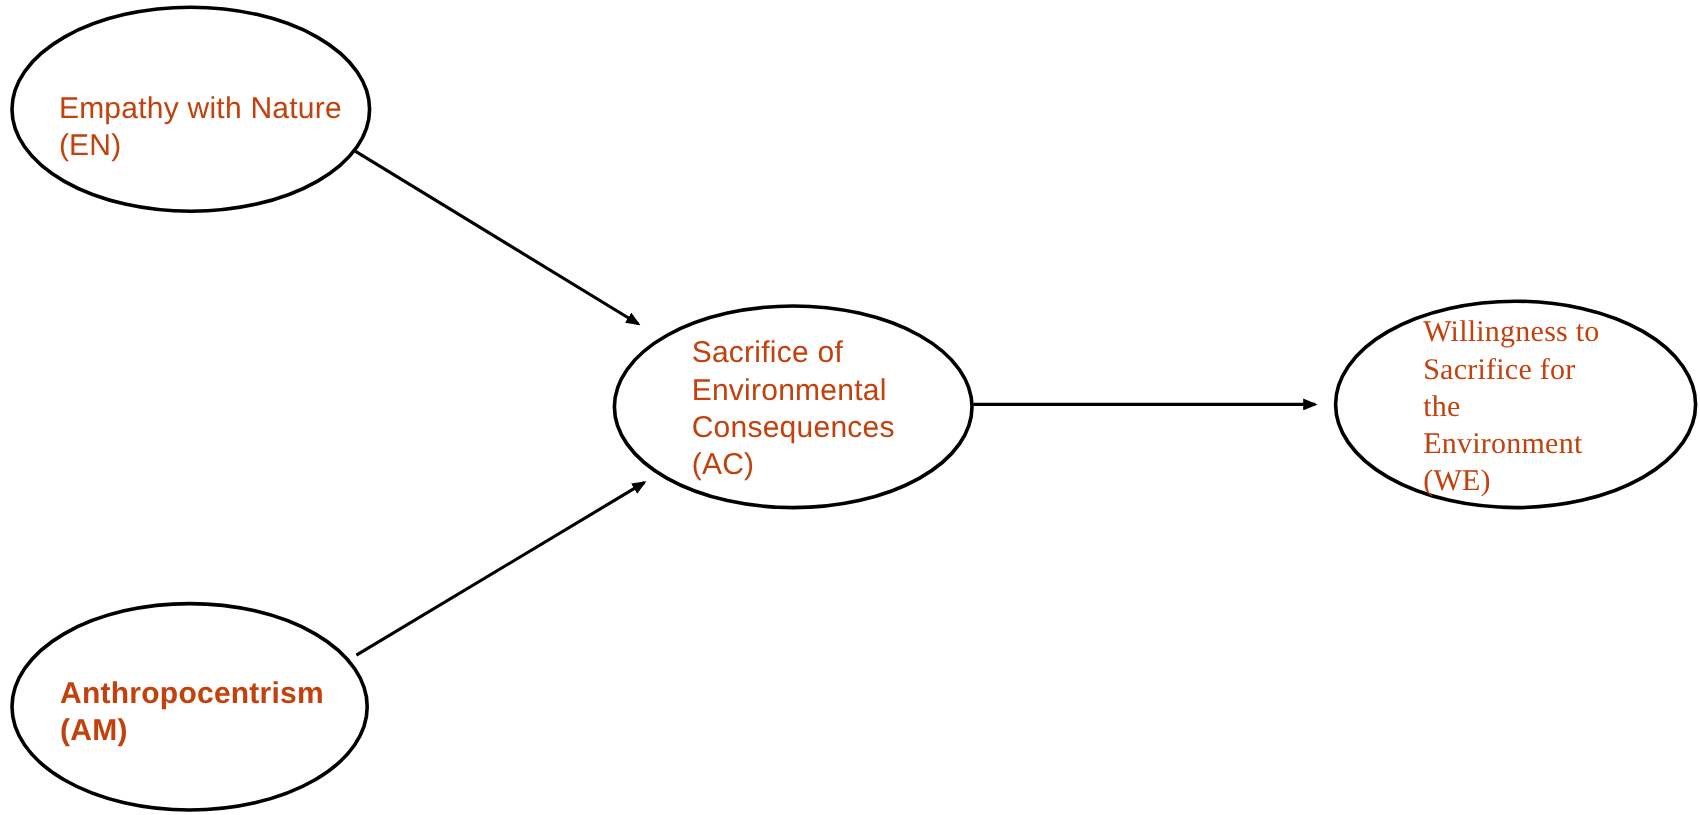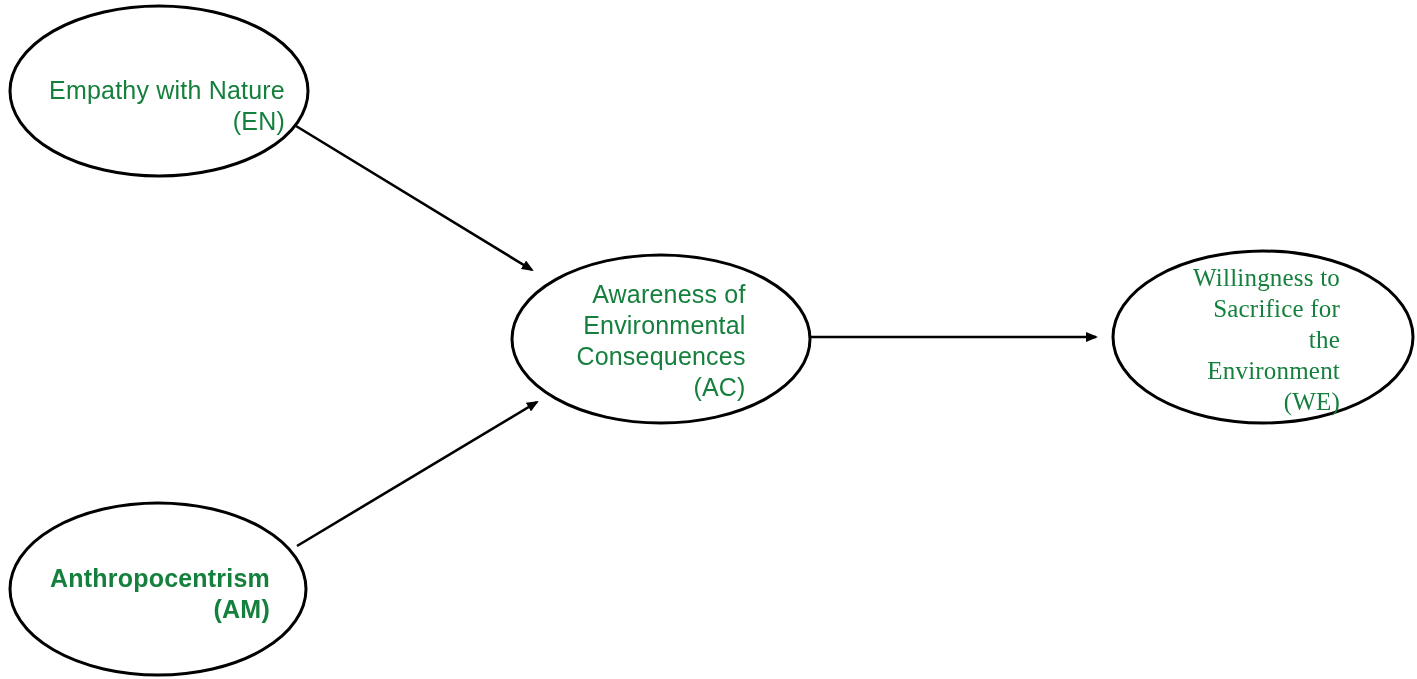--- a/index.html
+++ b/index.html
@@ -18,25 +18,25 @@
   .diagram-svg {
     position: absolute;
     left: 0;
     top: 0;
     width: 1417px;
     height: 679px;
   }
   .node-label {
     position: absolute;
     transform: translate(-50%, -50%);
-    text-align: right;
+    text-align: left;
     white-space: pre-line;
     font-size: 25px;
     line-height: 31px;
-    color: #15803d;
+    color: #c2410c;
     letter-spacing: 0.2px;
   }
   .label-en { left: 167px; top: 106px; }
   .label-am { left: 160px; top: 594px; font-weight: bold; }
   .label-ac { left: 661px; top: 341px; }
   .label-we { left: 1263px; top: 339px; font-family: Liberation Serif, serif; }
 </style>
 </head>
 <body>
 
@@ -58,21 +58,21 @@
     <ellipse cx="661" cy="339" rx="149" ry="84" fill="#ffffff" stroke="#000000" stroke-width="3"></ellipse>
     <ellipse cx="1263" cy="337" rx="150" ry="86" fill="#ffffff" stroke="#000000" stroke-width="3"></ellipse>
   </svg>
 
   <div class="node-label label-en">Empathy with Nature
 (EN)</div>
 
   <div class="node-label label-am">Anthropocentrism
 (AM)</div>
 
-  <div class="node-label label-ac">Awareness of
+  <div class="node-label label-ac">Sacrifice of
 Environmental
 Consequences
 (AC)</div>
 
   <div class="node-label label-we">Willingness to
 Sacrifice for
 the Environment
 (WE)</div>
 
 </div>

